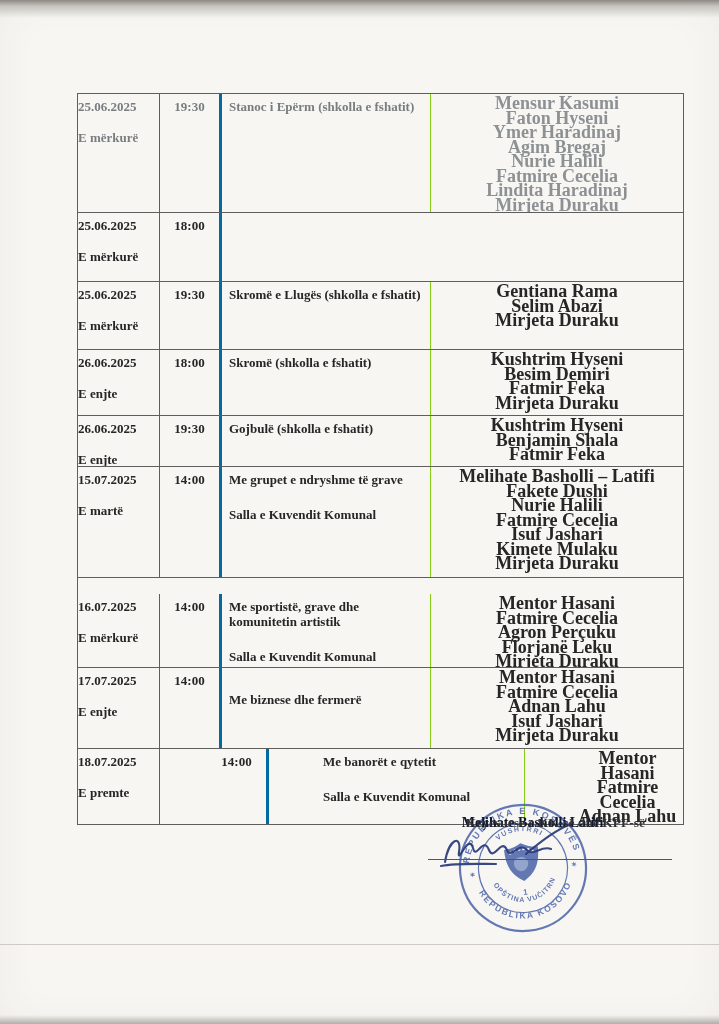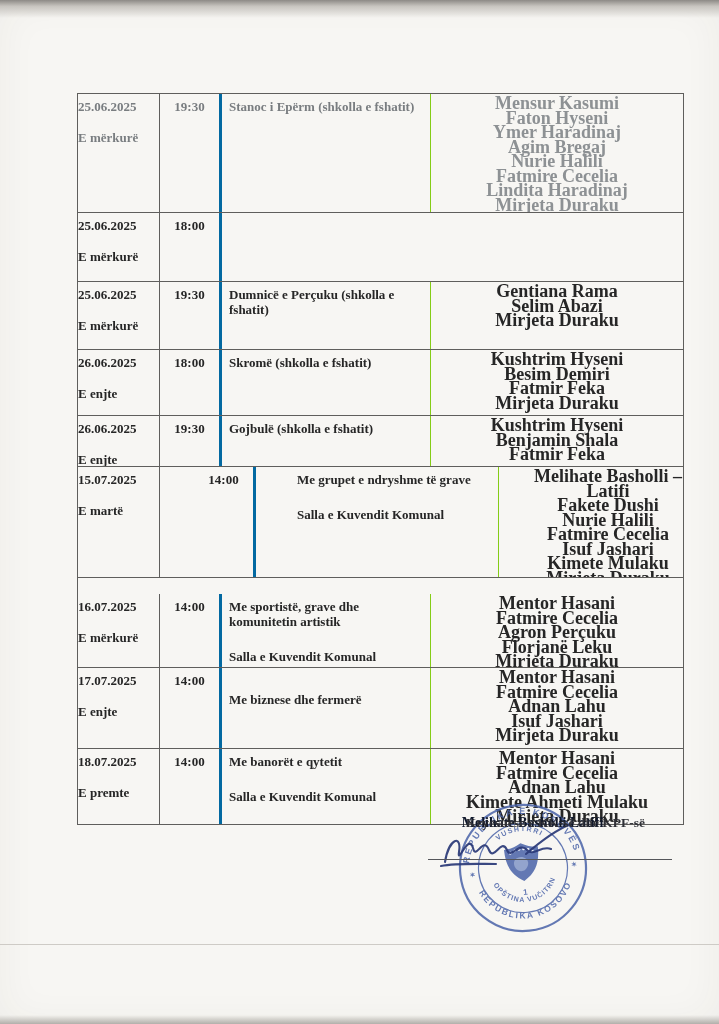--- a/index.html
+++ b/index.html
@@ -21,24 +21,24 @@
     border:1px solid #5f5e5c; border-bottom:none;
     color:#262626;
   }
   .row { display:flex; border-bottom:1px solid #5f5e5c; overflow:hidden; }
   .row:nth-child(1){ height:118px; color:#797d80; }
   .row:nth-child(1) .cell-names { color:#8d9194; }
   .row:nth-child(2){ height:68px; }
   .row:nth-child(3){ height:67px; }
   .row:nth-child(4){ height:65px; }
   .row:nth-child(5){ height:50px; }
-  .row:nth-child(6){ height:110px;gap:34px; }
+  .row:nth-child(6){ height:110px; }
   .row:nth-child(7){ height:73px;margin-top:16px; }
   .row:nth-child(8){ height:80px; }
-  .row:nth-child(9){ height:75px; }
+  .row:nth-child(9){ height:75px;gap:47px; }
   .row:nth-child(8) .cell-venue { padding-top:24px; }
 
   .cell { box-sizing:border-box; font-weight:bold; font-size:13px; }
   .cell-date  { width:82px;  border-right:1px solid #5f5e5c; padding-top:5px; }
   .cell-time  { width:62px;  border-right:3px solid #0369a1; text-align:center; padding-top:5px; }
   .cell-venue { width:209px; border-right:1px solid #84cc16; padding:5px 6px 0 7px; line-height:15px; }
   .cell-names { flex:1; text-align:center; padding-top:2px; }
   .day-line  { margin-top:15px; }
   .hall      { margin-top:20px; }
   .name-line { line-height:14.5px; font-size:18px; }
@@ -103,21 +103,21 @@
 
     <div class="row">
       <div class="cell cell-date">
         <div class="date-line">25.06.2025</div>
         <div class="day-line">E mërkurë</div>
       </div>
       <div class="cell cell-time">
         <div>19:30</div>
       </div>
       <div class="cell cell-venue">
-        <div class="topic">Dumnicë e Perçuku (shkolla e fshatit)</div>
+        <div class="topic">Skromë e Llugës (shkolla e fshatit)</div>
 
       </div>
       <div class="cell cell-names">
           <div class="name-line">Gentiana Rama</div>
           <div class="name-line">Selim Abazi</div>
           <div class="name-line">Mirjeta Duraku</div>
         </div>
     </div>
 
     <div class="row">

